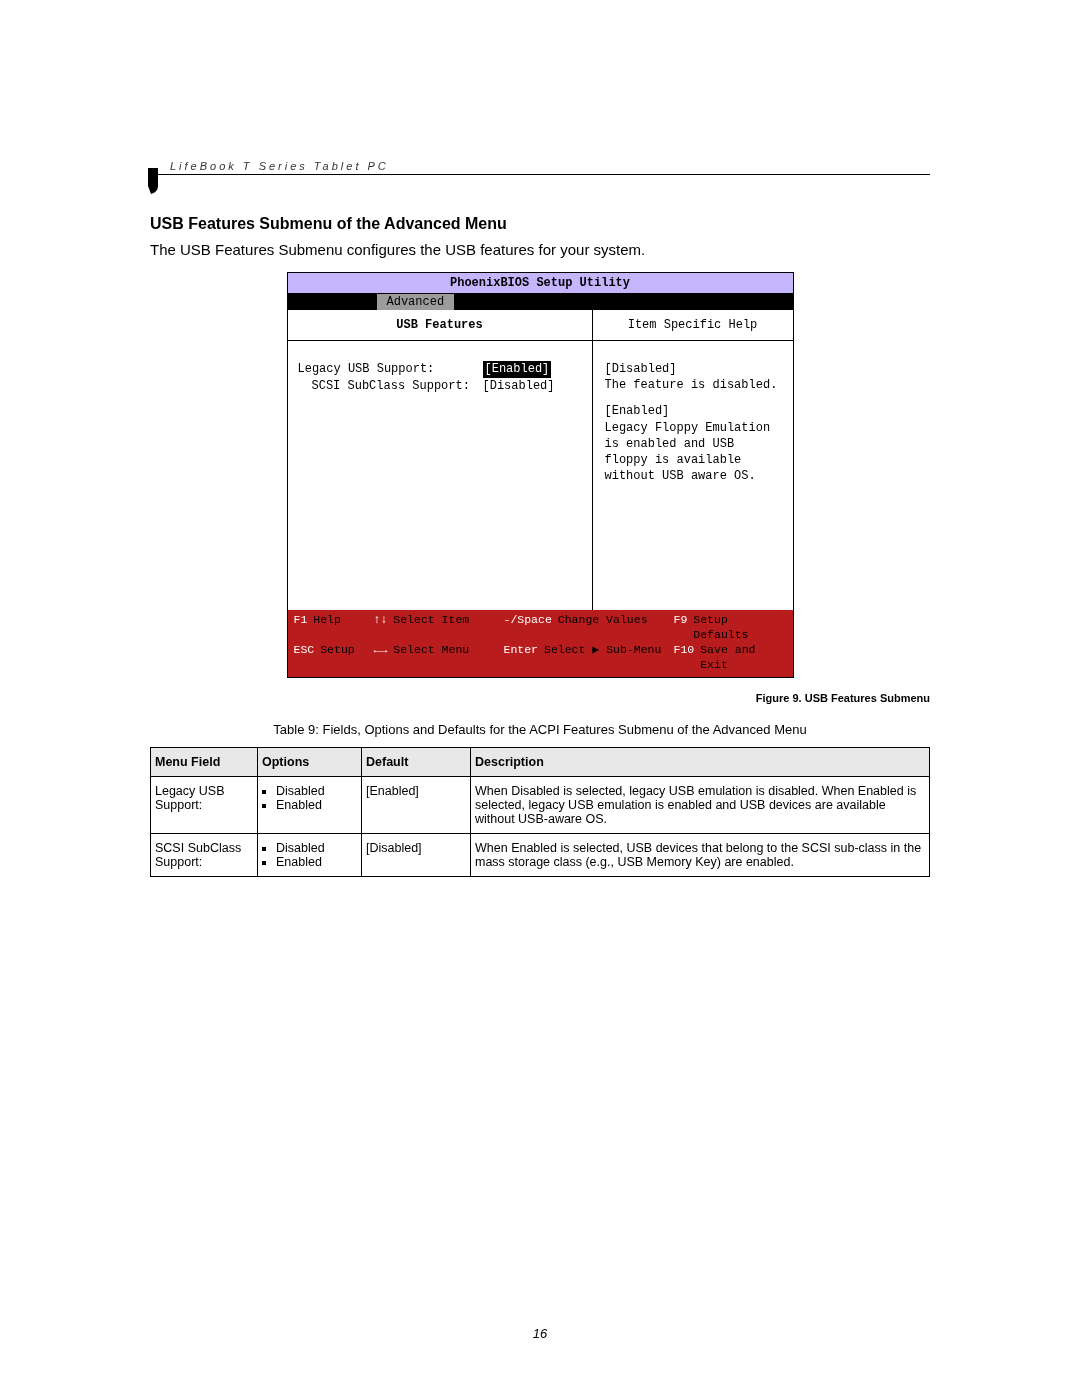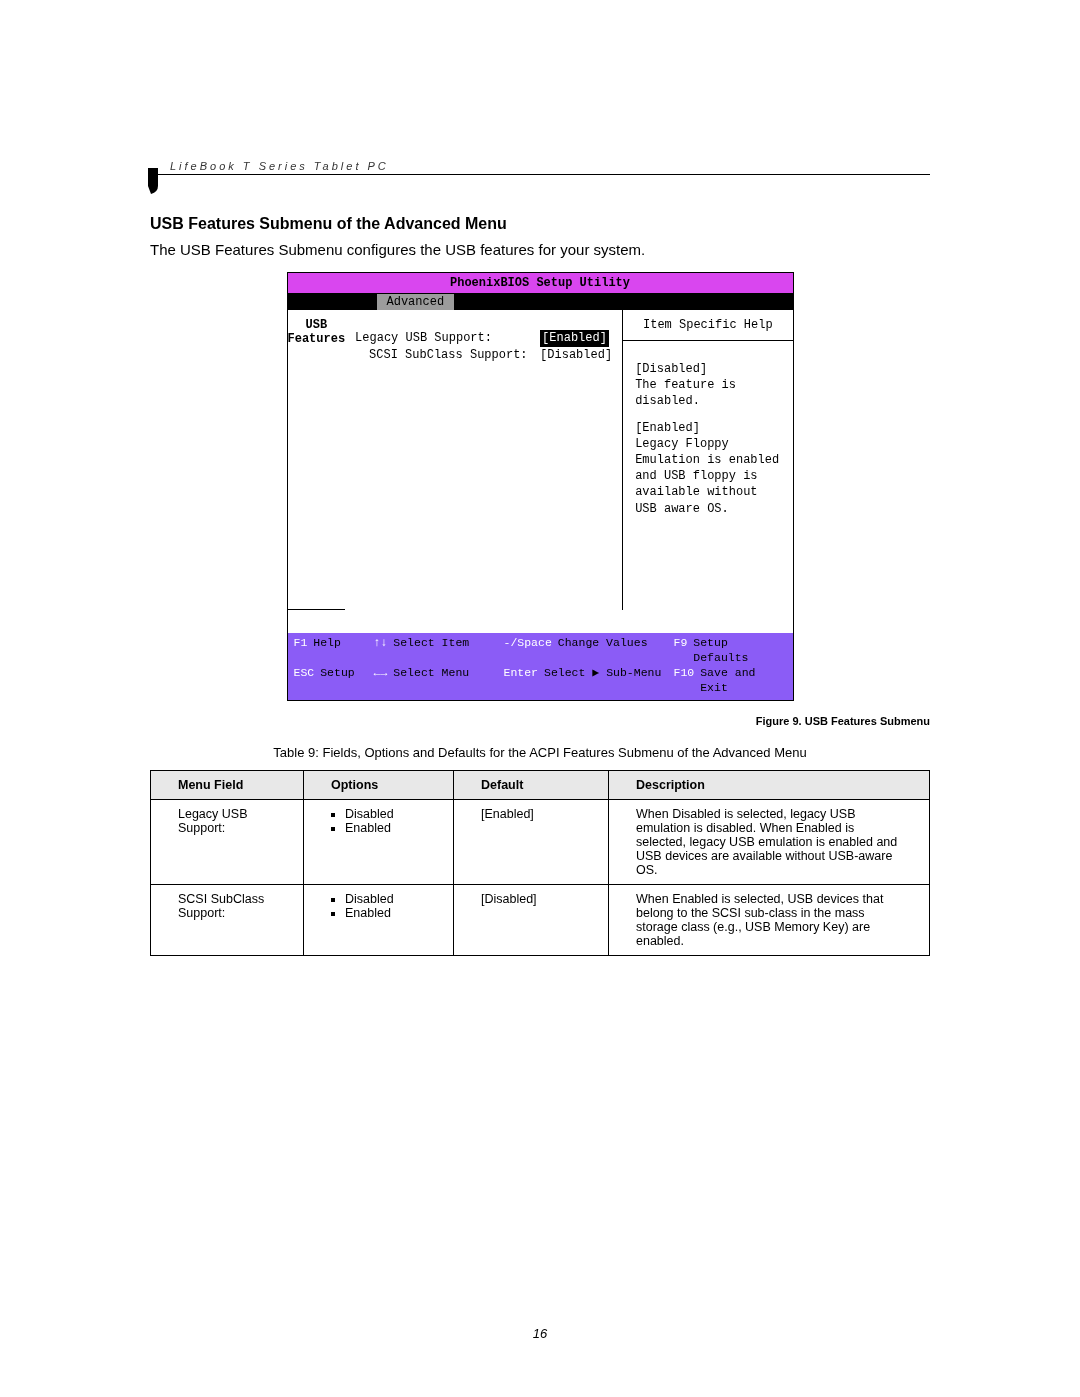--- a/index.html
+++ b/index.html
@@ -49,21 +49,21 @@
   
   .bios {
     width: 505px;
     margin: 0 auto;
     border: 1px solid #000;
     font-family: "Courier New", monospace;
     font-size: 12px;
     background: #fff;
   }
   .bios-title {
-    background: #d946ef;
+    background: #c4b5fd;
     text-align: center;
     padding: 3px 0;
     font-weight: bold;
     border-bottom: 1px solid #000;
   }
   .bios-tabs {
     background: #000;
     color: #fff;
     display: flex;
     height: 16px;
@@ -76,57 +76,56 @@
     padding: 1px 10px;
   }
   .bios-body {
     display: flex;
     height: 300px;
   }
   .bios-left {
     flex: 1;
     border-right: 1px solid #000;
     display: flex;
-    flex-direction: row;
+    flex-direction: column;
   }
   .bios-left-head {
     text-align: center;
     font-weight: bold;
     padding: 8px 0;
     border-bottom: 1px solid #000;
   }
   .bios-left-content {
     padding: 20px 10px 10px 10px;
     line-height: 1.4;
     flex:1;
   }
   .bios-left-content .row { display:flex; }
   .bios-left-content .lbl { width: 185px; }
   .bios-left-content .sel { background:#000; color:#fff; padding:0 2px; }
   .bios-right {
-    width: 180px;
+    width: 200px;
     display:flex; flex-direction:column;
   }
   .bios-right-head {
     text-align: center;
     padding: 8px 0;
     border-bottom: 1px solid #000;
   }
   .bios-right-content {
     padding: 20px 12px;
     line-height: 1.35;
     flex:1;
   }
   .bios-right-content .group { margin-bottom: 10px; }
   .bios-footer {
-    background: #8b5cf6;
+    background: #b91c1c;
     padding: 3px 6px 4px 6px;
     font-size: 11.5px;
     line-height: 1.3;
-    margin-top: 23px;
   }
   .bios-footer .frow { display:flex; }
   .bios-footer .fcell { display:flex; }
   .bios-footer .w1 { width:80px; }
   .bios-footer .w2 { width:130px; }
   .bios-footer .w3 { width:170px; }
   .bios-footer .w4 { flex:1; }
   .bios-footer .key { color:#fff; margin-right:6px; }
 
   .fig-caption {
@@ -143,21 +142,21 @@
   }
 
   
   table.doc {
     border-collapse: collapse;
     width: 100%;
     font-size: 12.5px;
   }
   table.doc th, table.doc td {
     border: 1px solid #000;
-    padding: 7px 27px;
+    padding: 7px 4px;
     text-align: left;
     vertical-align: top;
   }
   table.doc th {
     background: #e8e8e8;
     font-weight: bold;
   }
   table.doc ul {
     margin: 0; padding: 0 0 0 14px;
   }

